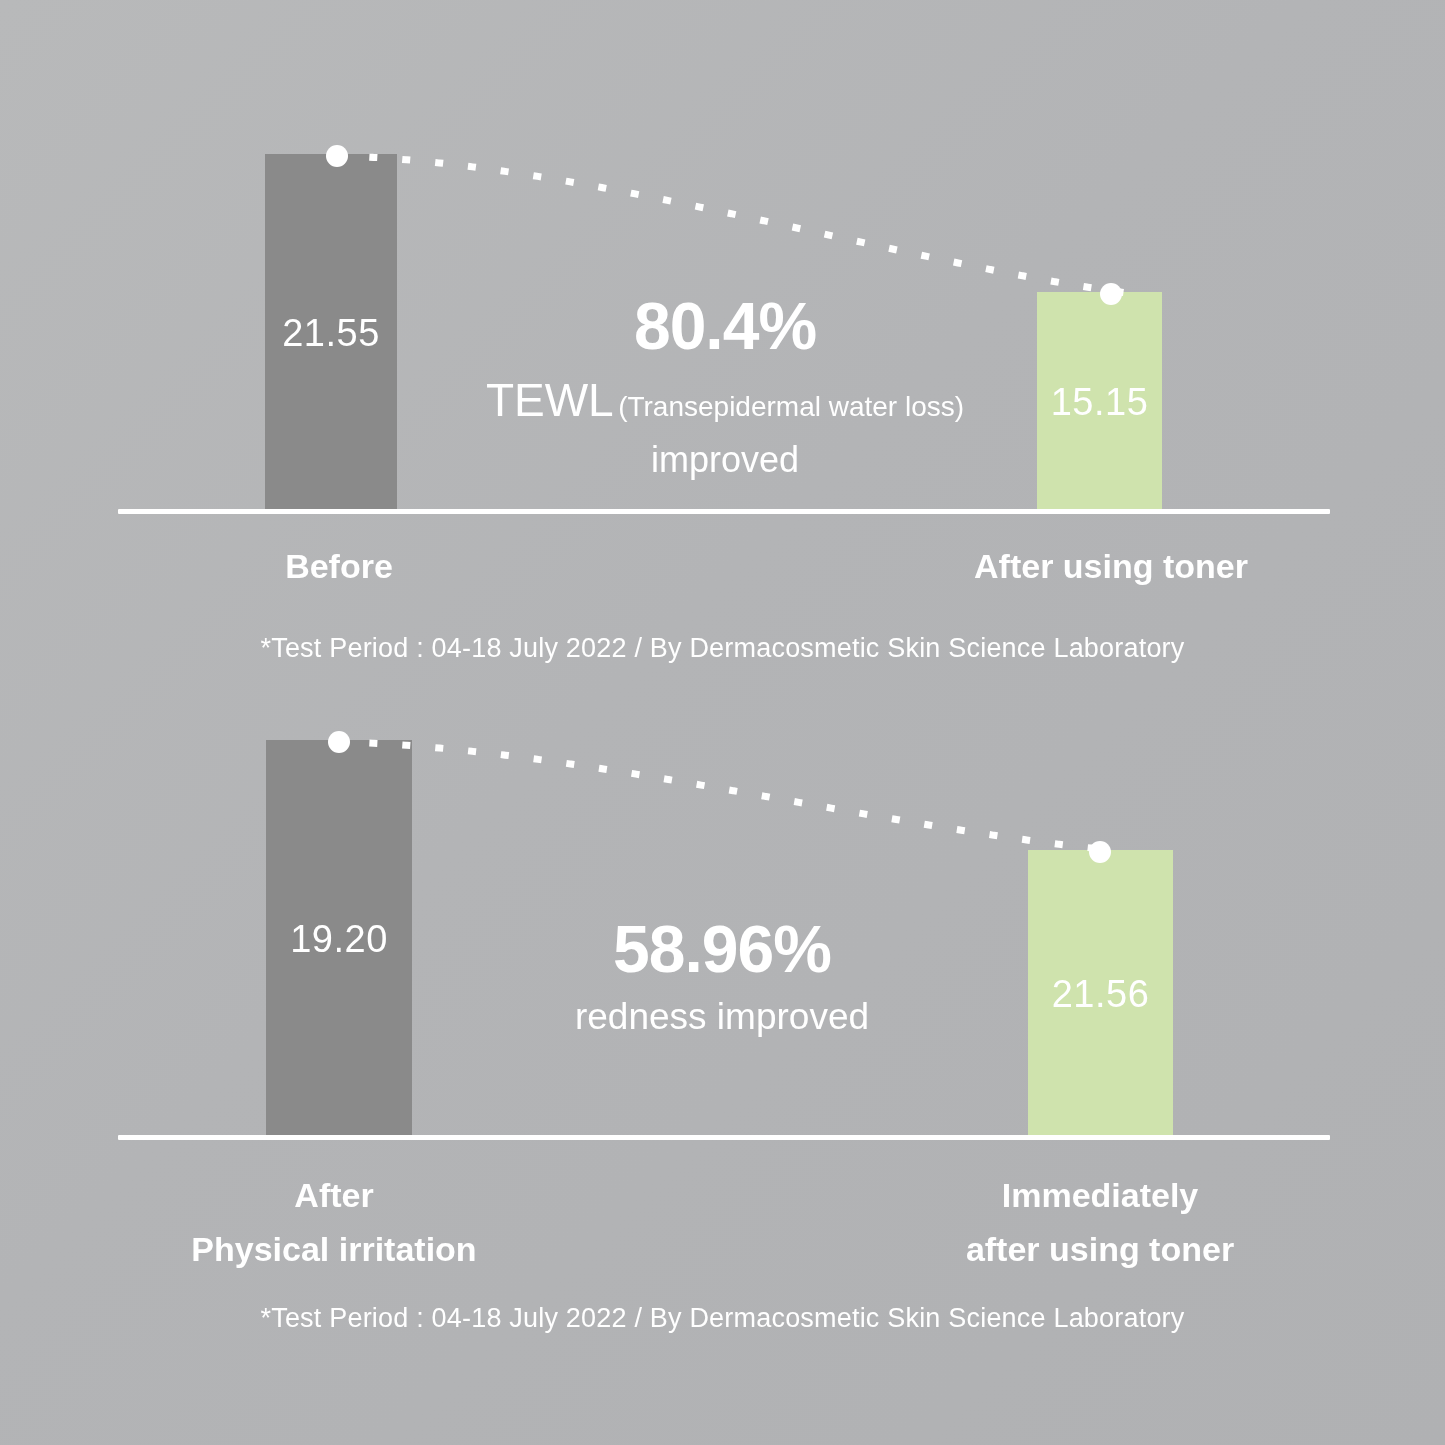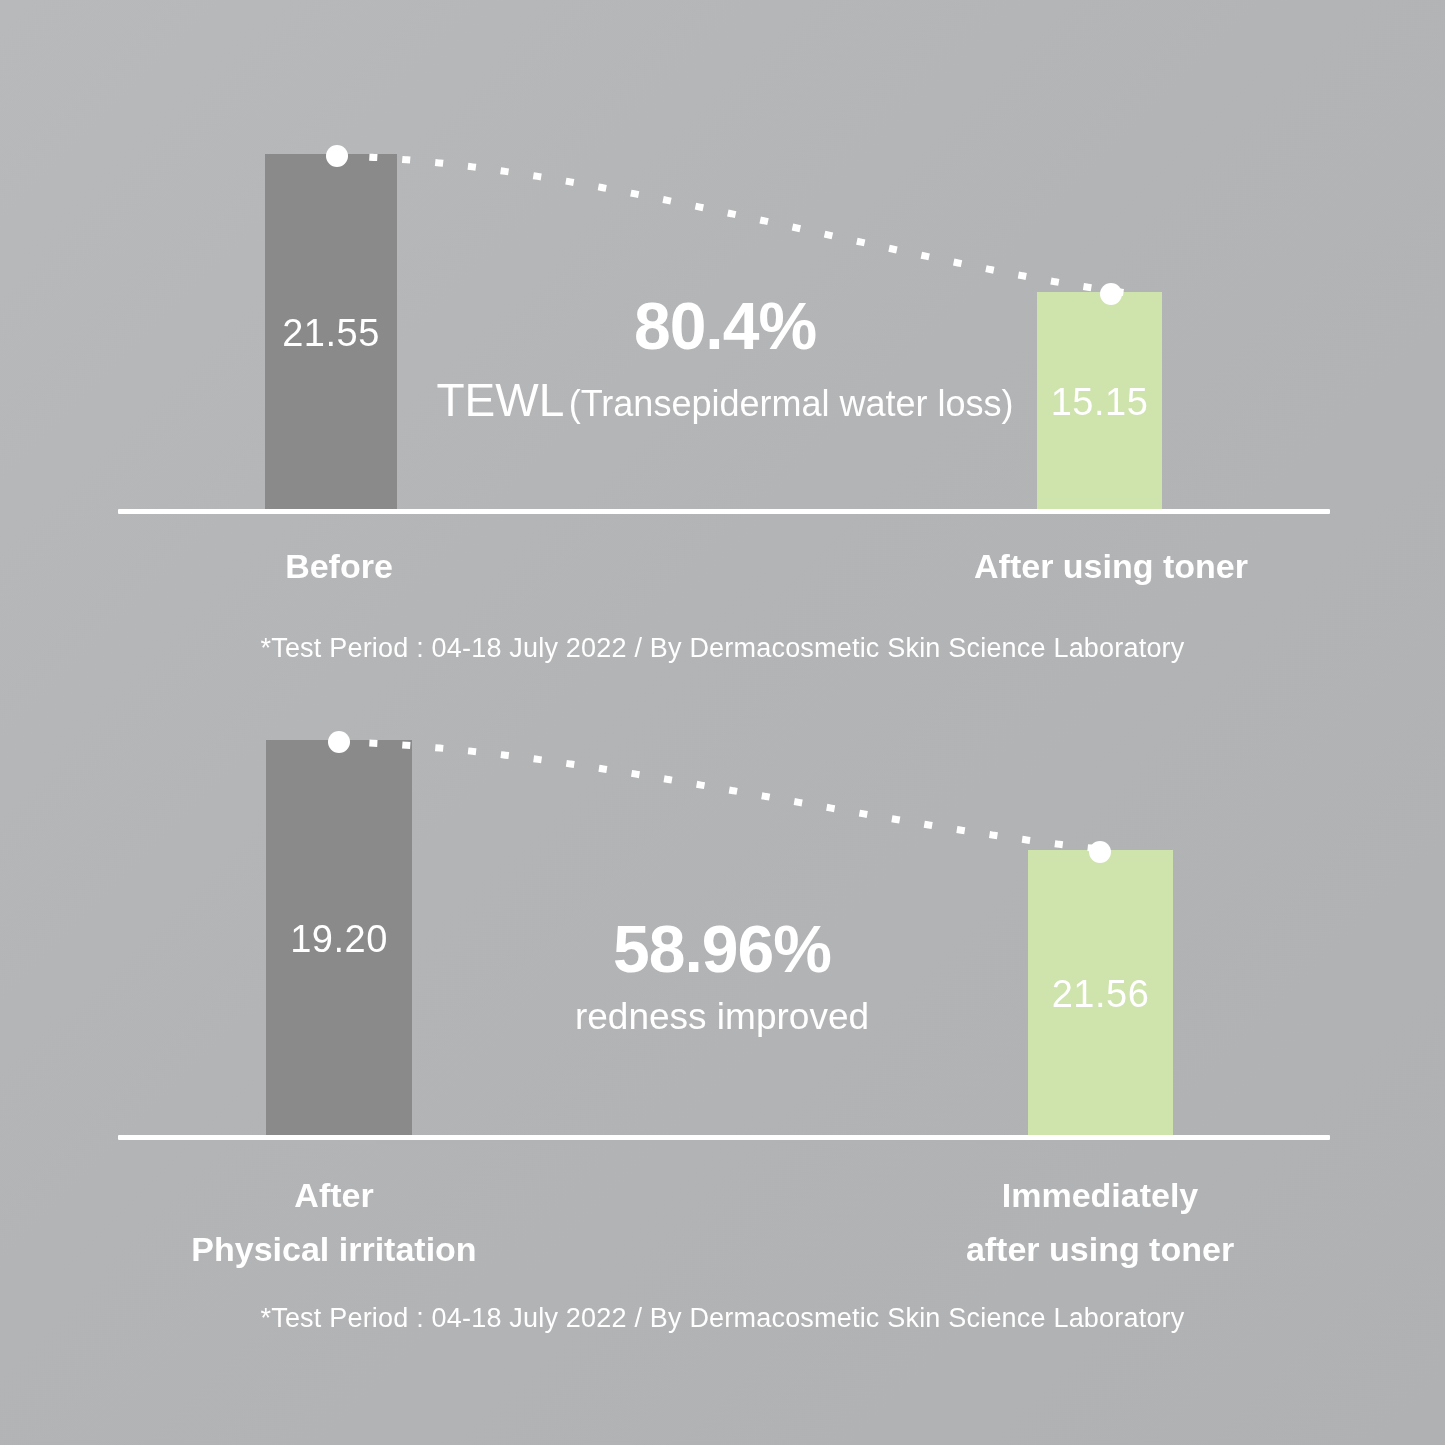--- a/index.html
+++ b/index.html
@@ -100,21 +100,21 @@
   .callout .mid {
     display: block;
     margin-top: 12px;
     line-height: 1.2;
   }
   .callout .mid .lead {
     font-size: 46px;
     font-weight: 400;
   }
   .callout .mid .paren {
-    font-size: 36px;
+    font-size: 28px;
     font-weight: 400;
   }
   .callout .tail {
     display: block;
     margin-top: 10px;
     font-size: 36px;
     font-weight: 400;
     line-height: 1.2;
   }
   .callout .sub {
@@ -166,20 +166,21 @@
     <div class="axis-label" style="left:961px; top:539px; width:300px;">
       <span>After using toner</span>
     </div>
 
     <div class="callout" style="left:415px; top:292px;">
       <span class="big">80.4%</span>
       <span class="mid">
         <span class="lead">TEWL</span>
         <span class="paren">(Transepidermal water loss)</span>
       </span>
+      <span class="tail">improved</span>
     </div>
 
     <div class="footnote" style="top:597px;">
       <span>*Test Period : 04-18 July 2022 / By Dermacosmetic Skin Science Laboratory</span>
     </div>
   </section>
 
   <section class="panel" id="panel-redness">
 
     <div class="bar gray" style="left:266px; top:100px; width:146px; height:398px;">

